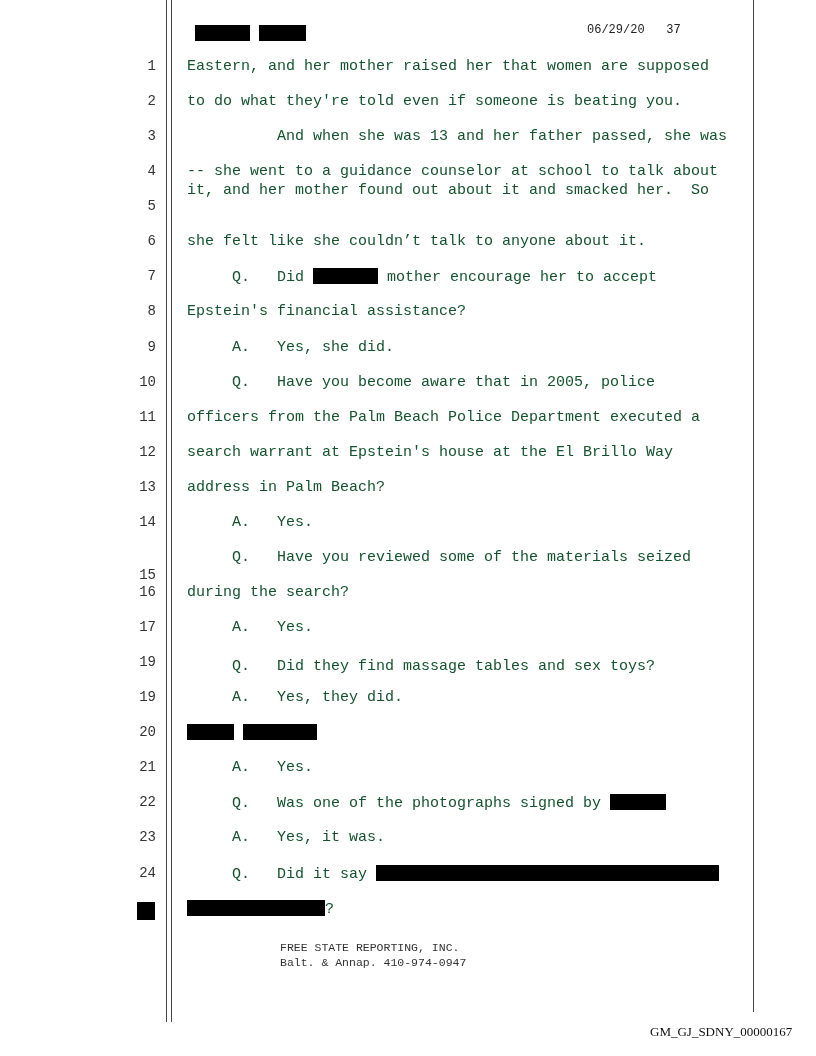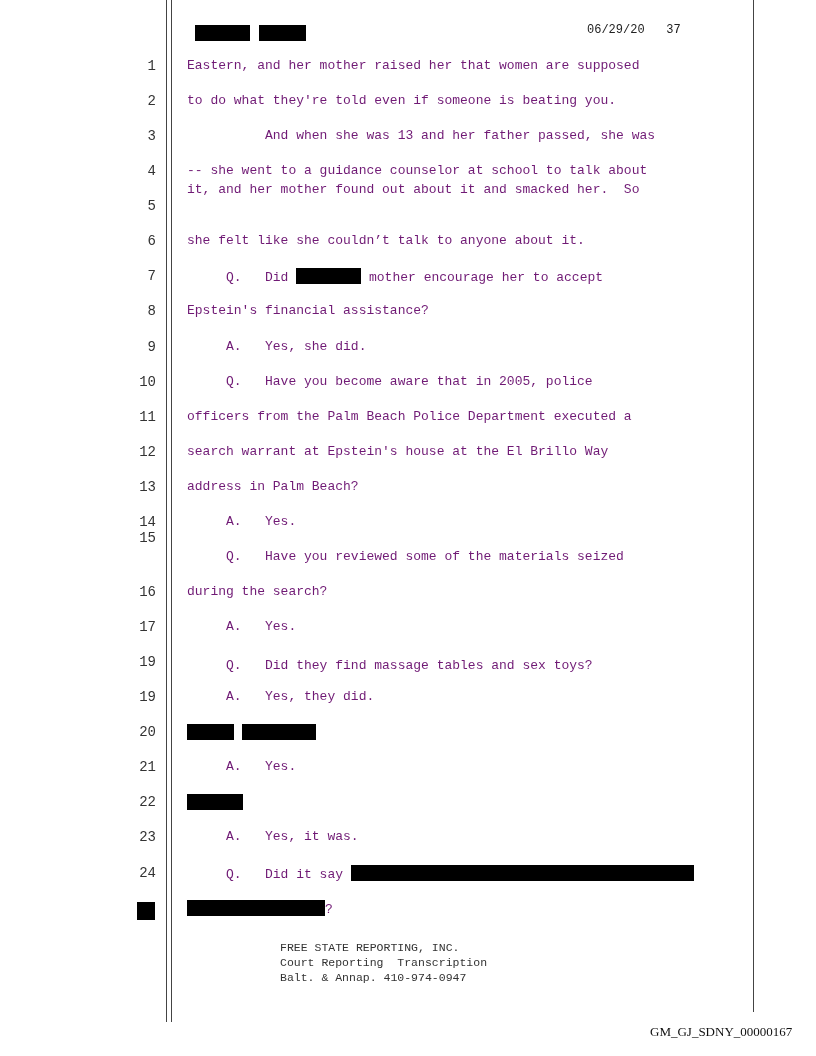--- a/index.html
+++ b/index.html
@@ -1,21 +1,21 @@
 <!DOCTYPE html>
 <html><head>
 <meta charset="utf-8">
 <style>
   html, body { margin: 0; padding: 0; background: #ffffff; }
   body { width: 816px; height: 1056px; position: relative; overflow: hidden; font-family: "Liberation Mono", "DejaVu Sans Mono", monospace; color: #222; }
   .vline { position: absolute; background: #444; width: 1px; }
   .header-redact { position: absolute; background: #000; height: 16px; top: 25px; }
   .header-right { position: absolute; top: 23px; left: 587px; font-size: 12px; white-space: pre; }
   .lineno { position: absolute; left: 120px; width: 36px; text-align: right; font-size: 14px; color: #333; }
-  .text { position: absolute; left: 187px; font-size: 13px; white-space: pre; color: #701a75; }
+  .text { position: absolute; left: 187px; font-size: 15px; white-space: pre; color: #14532d; }
   .redact { display: inline-block; background: #000; height: 16px; vertical-align: -3px; }
   .footer { position: absolute; top: 940px; left: 280px; width: 364px; font-size: 11.5px; line-height: 15px; color: #333; }
   .bates { position: absolute; top: 1024px; left: 650px; font-family: "Liberation Serif", serif; font-size: 13px; color: #111; }
 </style>
 </head>
 <body>
 
 <div class="vline" style="left:166px; top:0; height:1022px;"></div>
 <div class="vline" style="left:171px; top:0; height:1022px;"></div>
 <div class="vline" style="left:753px; top:0; height:1012px;"></div>
@@ -60,21 +60,21 @@
 
   <div class="lineno" style="top:444px;">12</div>
   <div class="text" style="top:444px;">search warrant at Epstein's house at the El Brillo Way</div>
 
   <div class="lineno" style="top:479px;">13</div>
   <div class="text" style="top:479px;">address in Palm Beach?</div>
 
   <div class="lineno" style="top:514px;">14</div>
   <div class="text" style="top:514px;">     A.   Yes.</div>
 
-  <div class="lineno" style="top:530px;">15</div>
+  <div class="lineno" style="top:567px;">15</div>
   <div class="text" style="top:549px;">     Q.   Have you reviewed some of the materials seized</div>
 
   <div class="lineno" style="top:584px;">16</div>
   <div class="text" style="top:584px;">during the search?</div>
 
   <div class="lineno" style="top:619px;">17</div>
   <div class="text" style="top:619px;">     A.   Yes.</div>
 
   <div class="lineno" style="top:654px;">19</div>
   <div class="text" style="top:658px;">     Q.   Did they find massage tables and sex toys?</div>
@@ -82,31 +82,30 @@
   <div class="lineno" style="top:689px;">19</div>
   <div class="text" style="top:689px;">     A.   Yes, they did.</div>
 
   <div class="lineno" style="top:724px;">20</div>
   <div class="text" style="top:724px;"><span class="redact" style="width:47px;"></span> <span class="redact" style="width:74px;"></span></div>
 
   <div class="lineno" style="top:759px;">21</div>
   <div class="text" style="top:759px;">     A.   Yes.</div>
 
   <div class="lineno" style="top:794px;">22</div>
-  <div class="text" style="top:794px;"><span class="redact" style="width:56px;"></span></div>
+  <div class="text" style="top:794px;"><span>     Q.   Was one of the photographs signed by </span><span class="redact" style="width:56px;"></span></div>
 
   <div class="lineno" style="top:829px;">23</div>
   <div class="text" style="top:829px;">     A.   Yes, it was.</div>
 
   <div class="lineno" style="top:865px;">24</div>
   <div class="text" style="top:865px;"><span>     Q.   Did it say </span><span class="redact" style="width:343px;"></span></div>
 
   <div style="position:absolute; left:137px; top:902px; width:18px; height:18px; background:#000;"></div>
   <div class="text" style="top:900px;"><span class="redact" style="width:138px;"></span><span>?</span></div>
 </div>
 
 <div class="footer">
   <div>FREE STATE REPORTING, INC.</div>
-  <div style="white-space:pre;">Court Reporting  Transcription</div>
   <div>Balt. &amp; Annap. 410-974-0947</div>
 </div>
 
 <div class="bates">GM_GJ_SDNY_00000167</div>
 
 </body></html>

